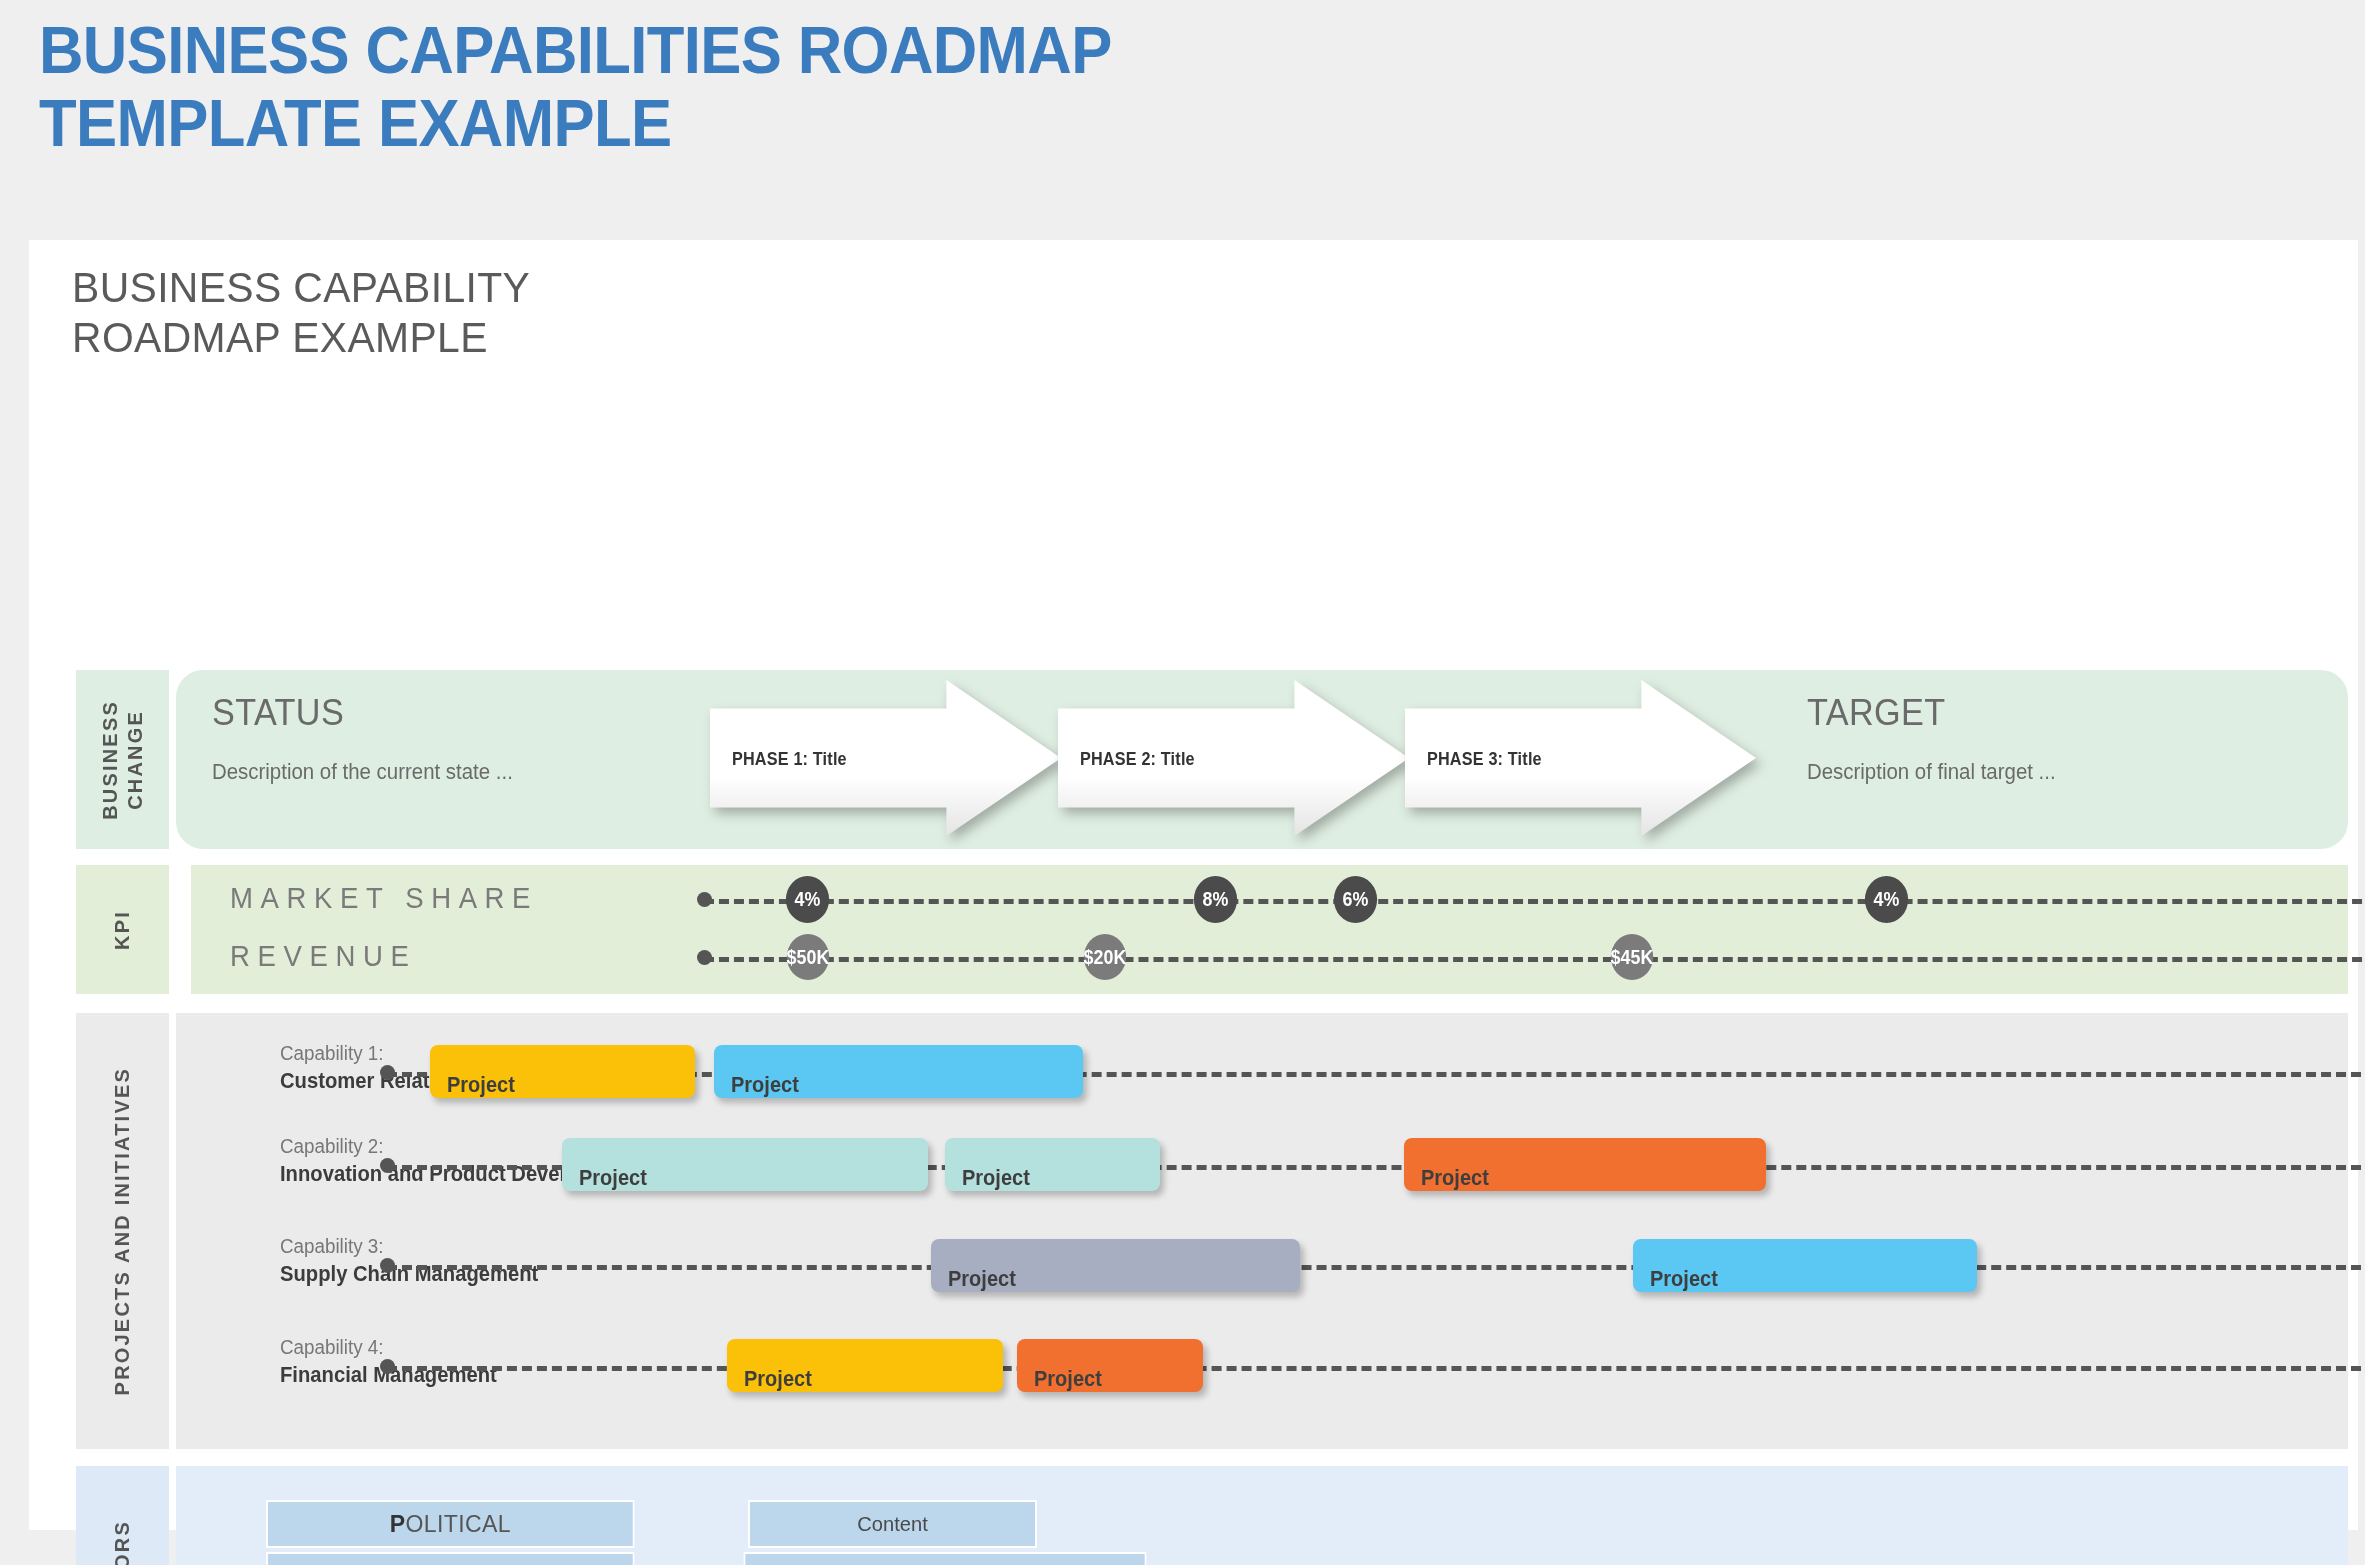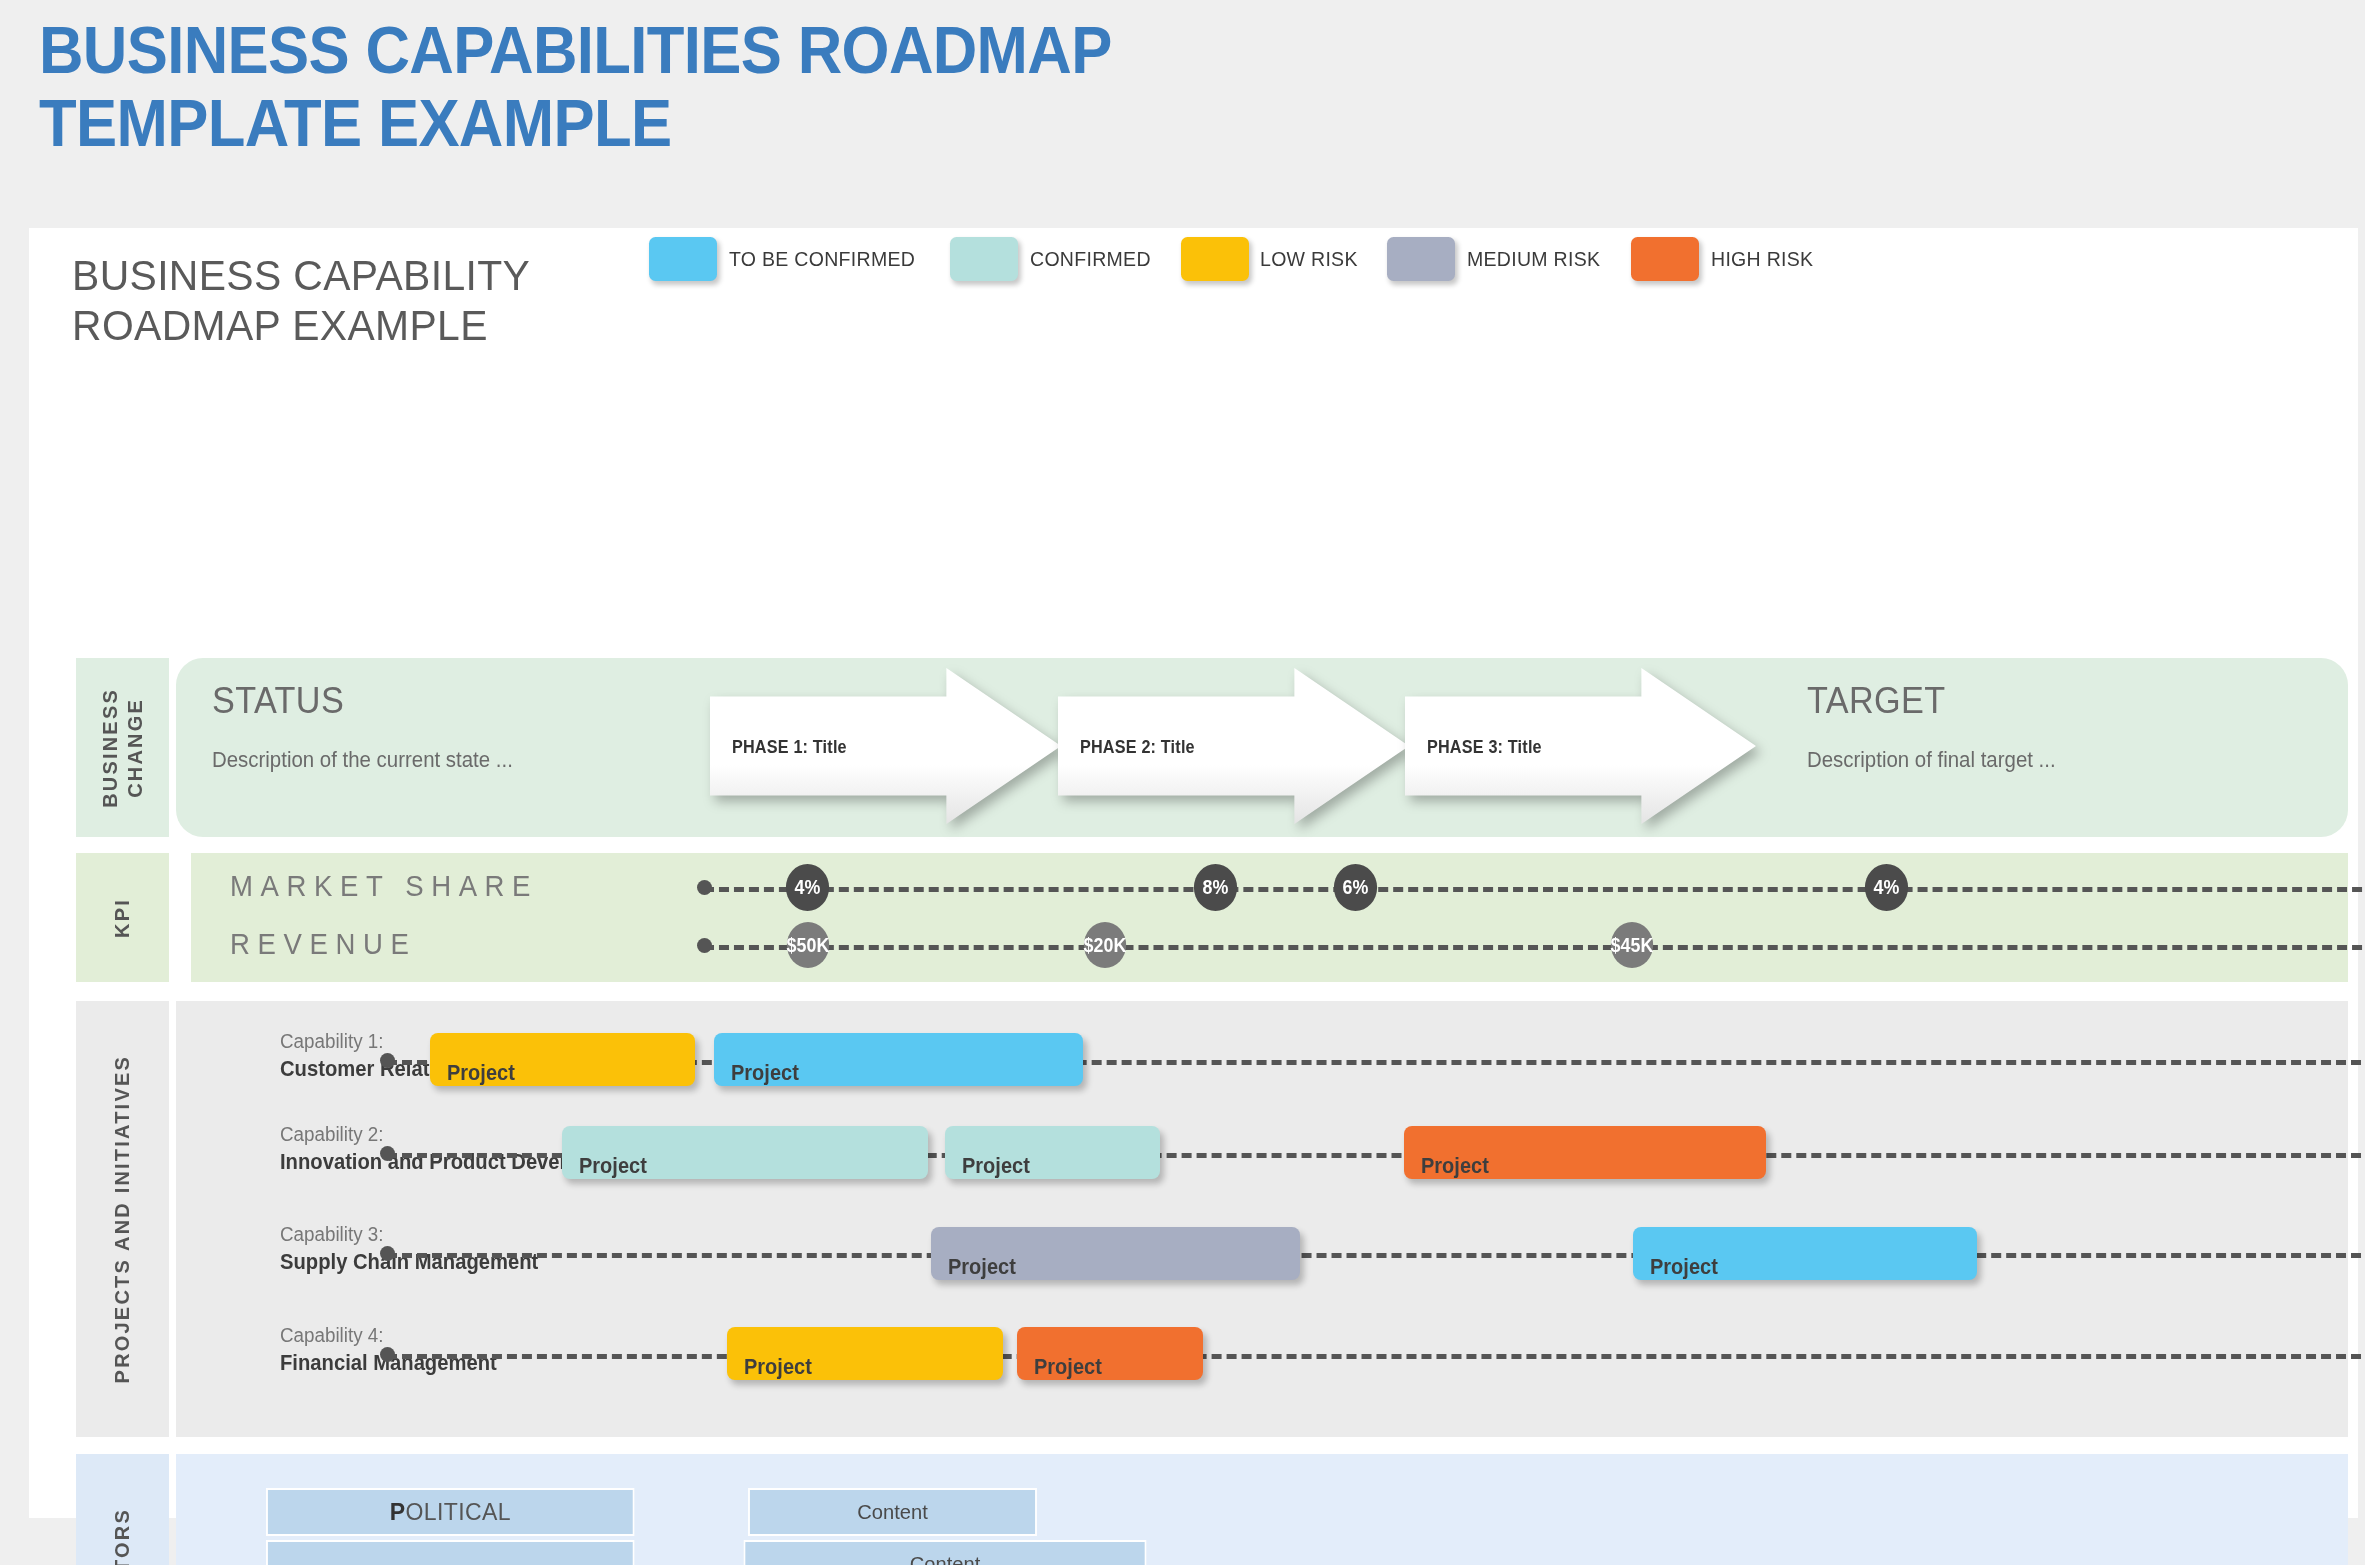--- a/index.html
+++ b/index.html
@@ -20,21 +20,21 @@
     line-height:1.08;
     letter-spacing:-0.7px;
     color:#3a7cbe;
     transform:scaleX(0.92);
     transform-origin:left top;
   }
   .doc-title .l2{display:block;}
 
   
   .card{
-    position:absolute;left:29px;top:228px;
+    position:absolute;left:29px;top:240px;
     width:2305px;height:1290px;
     background:#ffffff;
     padding-left:24px;
   }
 
   
   .hdr-title{
     position:absolute;left:43px;top:21.5px;
     font-size:43px;line-height:1.18;
     color:#5a5a5a;
@@ -170,42 +170,20 @@
     <span class="l2">TEMPLATE EXAMPLE</span>
   </div>
 
   <div class="card">
 
     <div class="hdr-title">
       <div>BUSINESS CAPABILITY</div>
       <div>ROADMAP EXAMPLE</div>
     </div>
 
-    <div class="legend" id="legend">
-        <div class="lg-item">
-          <div class="lg-chip" style="background: rgb(90, 200, 242);"></div>
-          <div class="lg-label">TO BE CONFIRMED</div>
-        </div>
-        <div class="lg-item">
-          <div class="lg-chip" style="background: rgb(180, 224, 221);"></div>
-          <div class="lg-label">CONFIRMED</div>
-        </div>
-        <div class="lg-item">
-          <div class="lg-chip" style="background: rgb(251, 193, 8);"></div>
-          <div class="lg-label">LOW RISK</div>
-        </div>
-        <div class="lg-item">
-          <div class="lg-chip" style="background: rgb(167, 174, 194);"></div>
-          <div class="lg-label">MEDIUM RISK</div>
-        </div>
-        <div class="lg-item">
-          <div class="lg-chip" style="background: rgb(241, 112, 47);"></div>
-          <div class="lg-label">HIGH RISK</div>
-        </div>
-      </div>
 
 
     <div class="band band-bc">
       <div class="band-label">
         <span id="bc-label">BUSINESS<br>CHANGE</span>
       </div>
       <div class="band-body" id="bc-body">
         <div class="bc-status">
           <div class="bc-h">STATUS</div>
           <div class="bc-p">Description of the current state ...</div>

